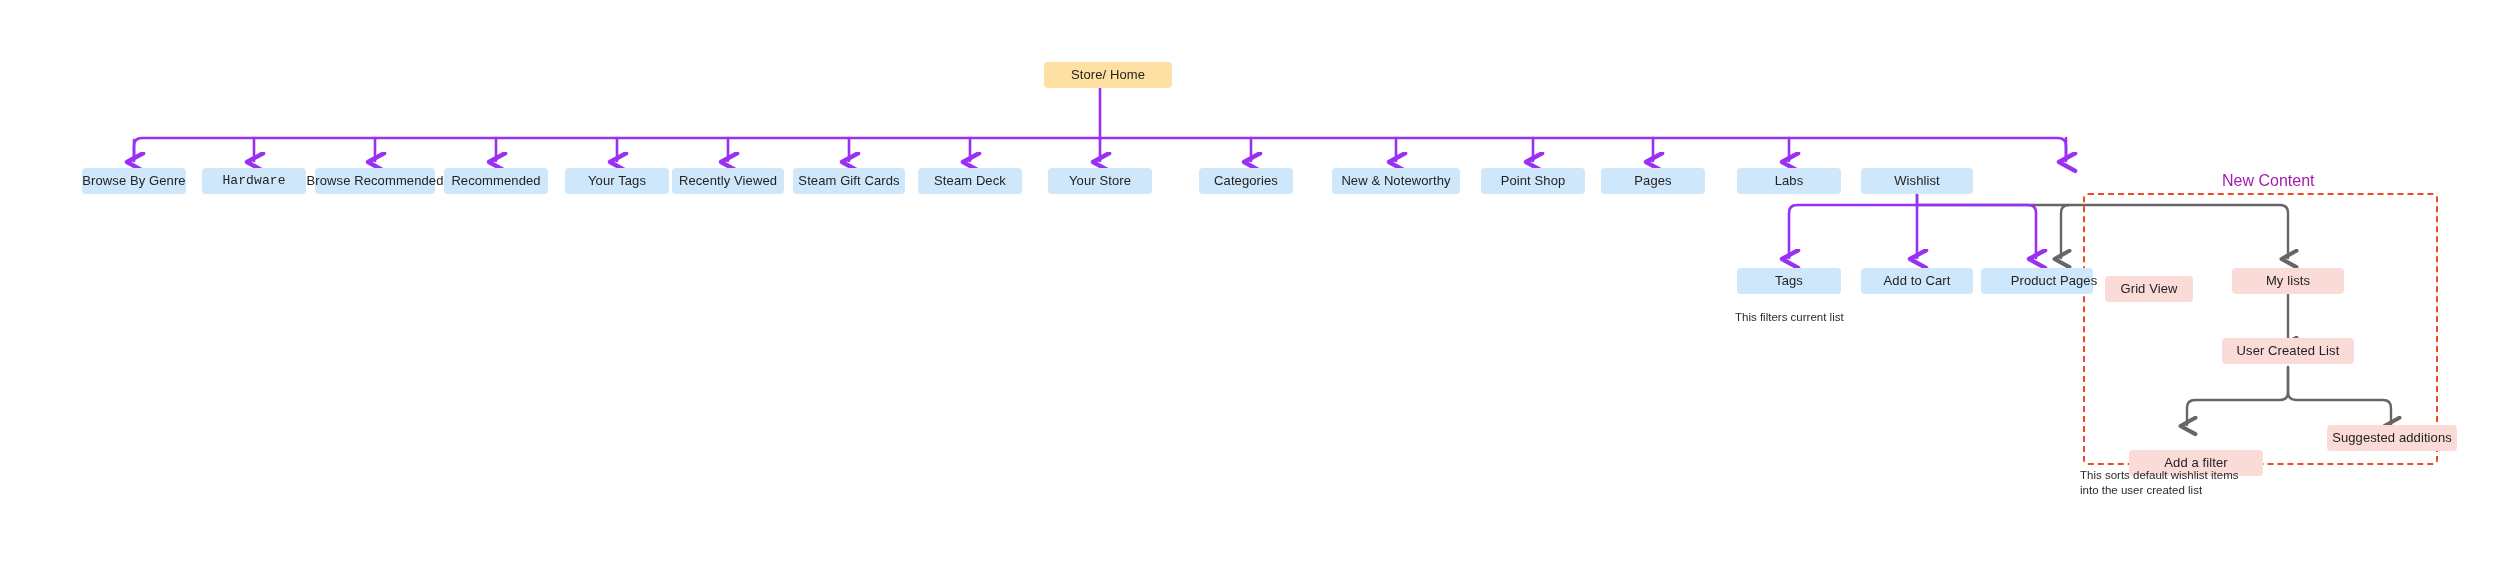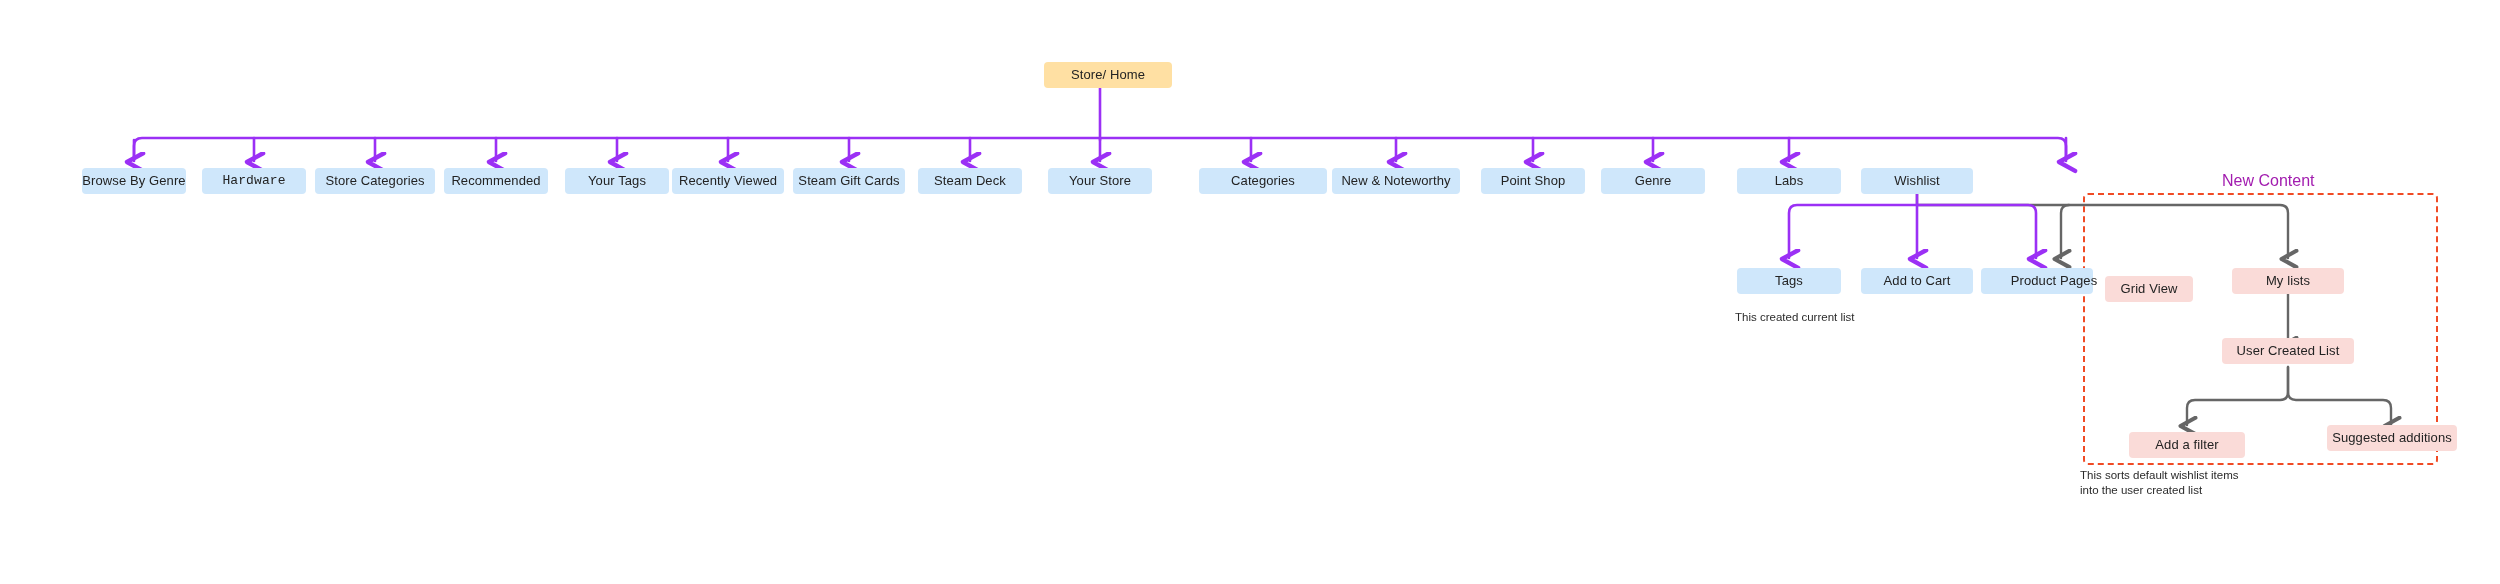--- a/index.html
+++ b/index.html
@@ -122,60 +122,60 @@
   <div class="group-box" style="left:2083px; top:193px; width:355px; height:272px;"></div>
 
   <div class="group-title" style="left:2222px; top:172px;">New Content</div>
 
   <div class="node root" style="left:1044px; top:62px; width:128px;">Store/ Home</div>
 
   <div class="node blue" style="left:82px; top:168px; width:104px;">Browse By Genre</div>
 
   <div class="node blue" style="left:202px; top:168px; width:104px;font-family:Liberation Mono, monospace;">Hardware</div>
 
-  <div class="node blue" style="left:315px; top:168px; width:120px;">Store Categories</div>
+  <div class="node blue" style="left:315px; top:168px; width:120px;">Browse Recommended</div>
 
   <div class="node blue" style="left:444px; top:168px; width:104px;">Recommended</div>
 
   <div class="node blue" style="left:565px; top:168px; width:104px;">Your Tags</div>
 
   <div class="node blue" style="left:672px; top:168px; width:112px;">Recently Viewed</div>
 
   <div class="node blue" style="left:793px; top:168px; width:112px;">Steam Gift Cards</div>
 
   <div class="node blue" style="left:918px; top:168px; width:104px;">Steam Deck</div>
 
   <div class="node blue" style="left:1048px; top:168px; width:104px;">Your Store</div>
 
-  <div class="node blue" style="left:1199px; top:168px; width:128px;">Categories</div>
+  <div class="node blue" style="left:1199px; top:168px; width:94px;">Categories</div>
 
   <div class="node blue" style="left:1332px; top:168px; width:128px;">New &amp; Noteworthy</div>
 
   <div class="node blue" style="left:1481px; top:168px; width:104px;">Point Shop</div>
 
-  <div class="node blue" style="left:1601px; top:168px; width:104px;">Genre</div>
+  <div class="node blue" style="left:1601px; top:168px; width:104px;">Pages</div>
 
   <div class="node blue" style="left:1737px; top:168px; width:104px;">Labs</div>
 
   <div class="node blue" style="left:1861px; top:168px; width:112px;">Wishlist</div>
 
   <div class="node blue" style="left:1737px; top:268px; width:104px;">Tags</div>
 
   <div class="node blue" style="left:1861px; top:268px; width:112px;">Add to Cart</div>
 
   <div class="node blue" style="left:1981px; top:268px; width:112px;padding-left:43px;">Product Pages</div>
 
-  <div class="caption" style="left:1735px; top:310px;">This created current list</div>
+  <div class="caption" style="left:1735px; top:310px;">This filters current list</div>
 
   <div class="node pink" style="left:2105px; top:276px; width:88px;">Grid View</div>
 
   <div class="node pink" style="left:2232px; top:268px; width:112px;">My lists</div>
 
   <div class="node pink" style="left:2222px; top:338px; width:132px;">User Created List</div>
 
-  <div class="node pink" style="left:2129px; top:432px; width:116px;">Add a filter</div>
+  <div class="node pink" style="left:2129px; top:450px; width:134px;">Add a filter</div>
 
   <div class="node pink" style="left:2327px; top:425px; width:130px;">Suggested additions</div>
 
   <div class="caption" style="left:2080px; top:468px;">This sorts default wishlist items
 into the user created list</div>
 
 </div>
 
 </body></html>

